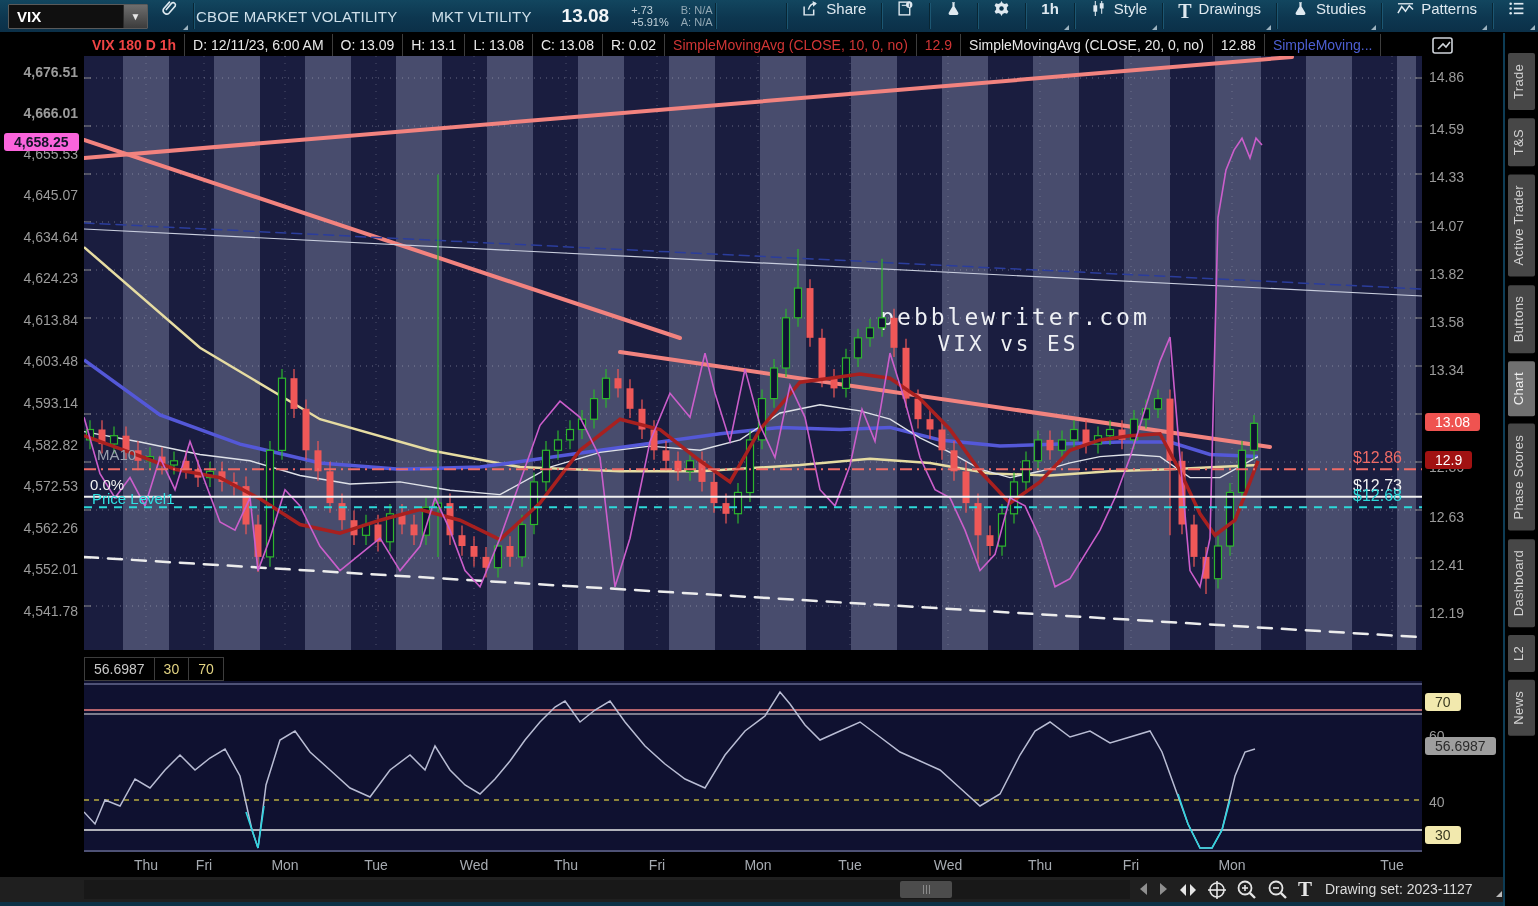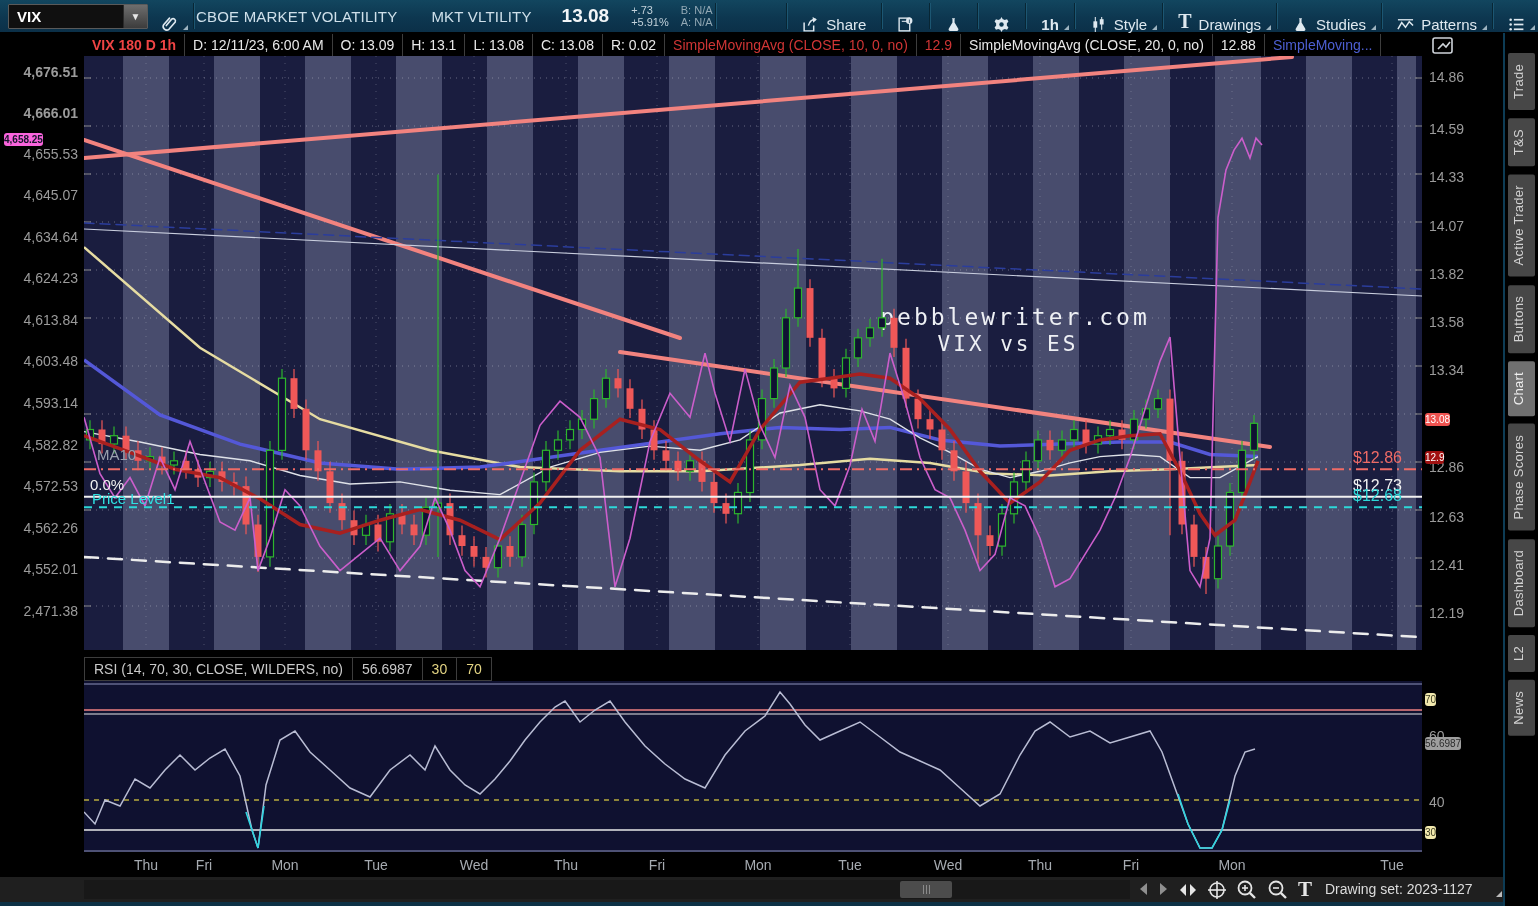--- a/index.html
+++ b/index.html
@@ -10,39 +10,39 @@
 #topbar{position:absolute;left:0;top:0;width:1538px;height:33px;
   background:linear-gradient(180deg,#12465f 0%,#0d3750 55%,#0b3048 100%);
   display:flex;align-items:center;border-bottom:1px solid #000;color:#dfe9f0;font-size:15px}
 .tb-sep{width:1px;height:26px;background:#082634;box-shadow:1px 0 0 #1c5672;margin:0 2px}
 .symbol-box{display:flex;margin-left:8px;height:25px;width:140px;border:1px solid #5a5a5a;
   border-radius:1px;overflow:hidden;background:#111}
 .symbol-box input{flex:1;background:#101010;border:0;color:#fff;font-weight:bold;
   font-size:15px;padding:0 8px;font-family:"Liberation Sans",sans-serif;outline:none;min-width:0}
 .symbol-dd{width:24px;background:linear-gradient(#6e6e6e,#3c3c3c);display:flex;align-items:center;
   justify-content:center;color:#e8e8e8;font-size:10px;border-left:1px solid #2a2a2a;cursor:pointer}
-.tb-btn{position:relative;display:flex;align-items:flex-end;gap:7px;padding:0 13px;height:33px;cursor:pointer}
+.tb-btn{position:relative;display:flex;align-items:flex-start;gap:7px;padding:0 13px;height:33px;cursor:pointer}
 .corner:after{content:"";position:absolute;right:3px;bottom:3px;width:0;height:0;
   border-left:5px solid transparent;border-bottom:5px solid #9db3c0}
 .tb-text{color:#cfe0ea;letter-spacing:.2px}
 .tb-desc{}
 .tb-exch{margin-left:34px}
 .tb-price{margin-left:30px;font-size:19px;font-weight:bold;color:#f2f5f7}
 .tb-stack{display:flex;flex-direction:column;justify-content:center;line-height:12px;
   font-size:11px;color:#c2d1da;margin-left:22px}
 .tb-stack.dim{color:#93a9b5;margin-left:12px}
 .tb-grow{flex:1}
 .icon16{width:17px;height:17px;display:block}
 
 #left-axis{position:absolute;left:0;top:33px;width:84px;height:844px;background:#000}
 #right-axis{position:absolute;left:1422px;top:33px;width:81px;height:844px;background:#000}
 .axlbl{position:absolute;color:#9b9b9b;font-size:14px;white-space:nowrap}
 #left-axis .axlbl{right:6px}
 #right-axis .axlbl{left:7px}
-.badge{position:absolute;font-size:10px;padding:1px 0;border-radius:3px;white-space:nowrap;z-index:5}
+.badge{position:absolute;font-size:14px;padding:1px 10px;border-radius:3px;white-space:nowrap;z-index:5}
 
 #chart-header{position:absolute;left:84px;top:34px;width:1338px;height:22px;background:#000;
   display:flex;align-items:stretch;font-size:14px;overflow:hidden}
 .hcell{display:flex;align-items:center;padding:0 8px;border-right:1px solid #3d3d3d;
   color:#e8e8e8;white-space:nowrap;cursor:pointer}
 .hcell.wb{font-weight:bold;color:#ef4444}
 .hcell.r{color:#d03535}
 .hcell.b{color:#4d5fd3}
 #maximize-btn{position:absolute;left:1430px;top:35px;width:26px;height:22px;cursor:pointer}
 
@@ -200,21 +200,21 @@
       <div class="axlbl" style="top: 154px;">4,645.07</div>
       <div class="axlbl" style="top: 196px;">4,634.64</div>
       <div class="axlbl" style="top: 237px;">4,624.23</div>
       <div class="axlbl" style="top: 279px;">4,613.84</div>
       <div class="axlbl" style="top: 320px;">4,603.48</div>
       <div class="axlbl" style="top: 362px;">4,593.14</div>
       <div class="axlbl" style="top: 404px;">4,582.82</div>
       <div class="axlbl" style="top: 445px;">4,572.53</div>
       <div class="axlbl" style="top: 487px;">4,562.26</div>
       <div class="axlbl" style="top: 528px;">4,552.01</div>
-      <div class="axlbl" style="top: 570px;">2,471.38</div>
+      <div class="axlbl" style="top: 570px;">4,541.78</div>
       <div class="badge" style="left: 4px; top: 100px; background: rgb(250, 100, 220); color: rgb(20, 20, 42); font-weight: bold;">4,658.25</div>
     </div>
   <div id="right-axis">
       <div class="axlbl" style="top: 36px;">14.86</div>
       <div class="axlbl" style="top: 88px;">14.59</div>
       <div class="axlbl" style="top: 136px;">14.33</div>
       <div class="axlbl" style="top: 185px;">14.07</div>
       <div class="axlbl" style="top: 233px;">13.82</div>
       <div class="axlbl" style="top: 281px;">13.58</div>
       <div class="axlbl" style="top: 329px;">13.34</div>
@@ -518,21 +518,20 @@
         <line x1="84" y1="507.3" x2="1422" y2="507.3" stroke="#2cd8d8" stroke-width="2" stroke-dasharray="8 7"></line>
         <text x="1402" y="501.3" text-anchor="end" font-size="16" fill="#2cd8d8" font-family="Liberation Sans, sans-serif">$12.68</text>
         <text x="97" y="460" font-size="15" fill="#9aa0ad" font-family="Liberation Sans, sans-serif">MA10</text>
         <text x="90" y="490" font-size="15" fill="#f2f2f2" font-family="Liberation Sans, sans-serif">0.0%</text>
         <text x="92" y="504" font-size="15" fill="#2fe2e2" font-family="Liberation Sans, sans-serif">Price Level1</text>
       </svg>
   </div>
   <div id="gap1"></div>
 
   <div id="rsi-header">
-      <div class="rcell">RSI (14, 70, 30, CLOSE, WILDERS, no)</div>
       <div class="rcell">56.6987</div>
       <div class="rcell y">30</div>
       <div class="rcell y">70</div>
     </div>
   <div id="rsi">
     <svg id="rsi-svg" width="1338" height="171" viewBox="84 681 1338 171">
         <line x1="84" y1="684" x2="1422" y2="684" stroke="#8e93bb" stroke-width="1"></line>
         <line x1="84" y1="710" x2="1422" y2="710" stroke="#ef8080" stroke-width="1.5"></line>
         <line x1="84" y1="714" x2="1422" y2="714" stroke="#e8e8e8" stroke-width="1"></line>
         <line x1="84" y1="800" x2="1422" y2="800" stroke="#b9ac3e" stroke-width="1.5" stroke-dasharray="5 5"></line>

